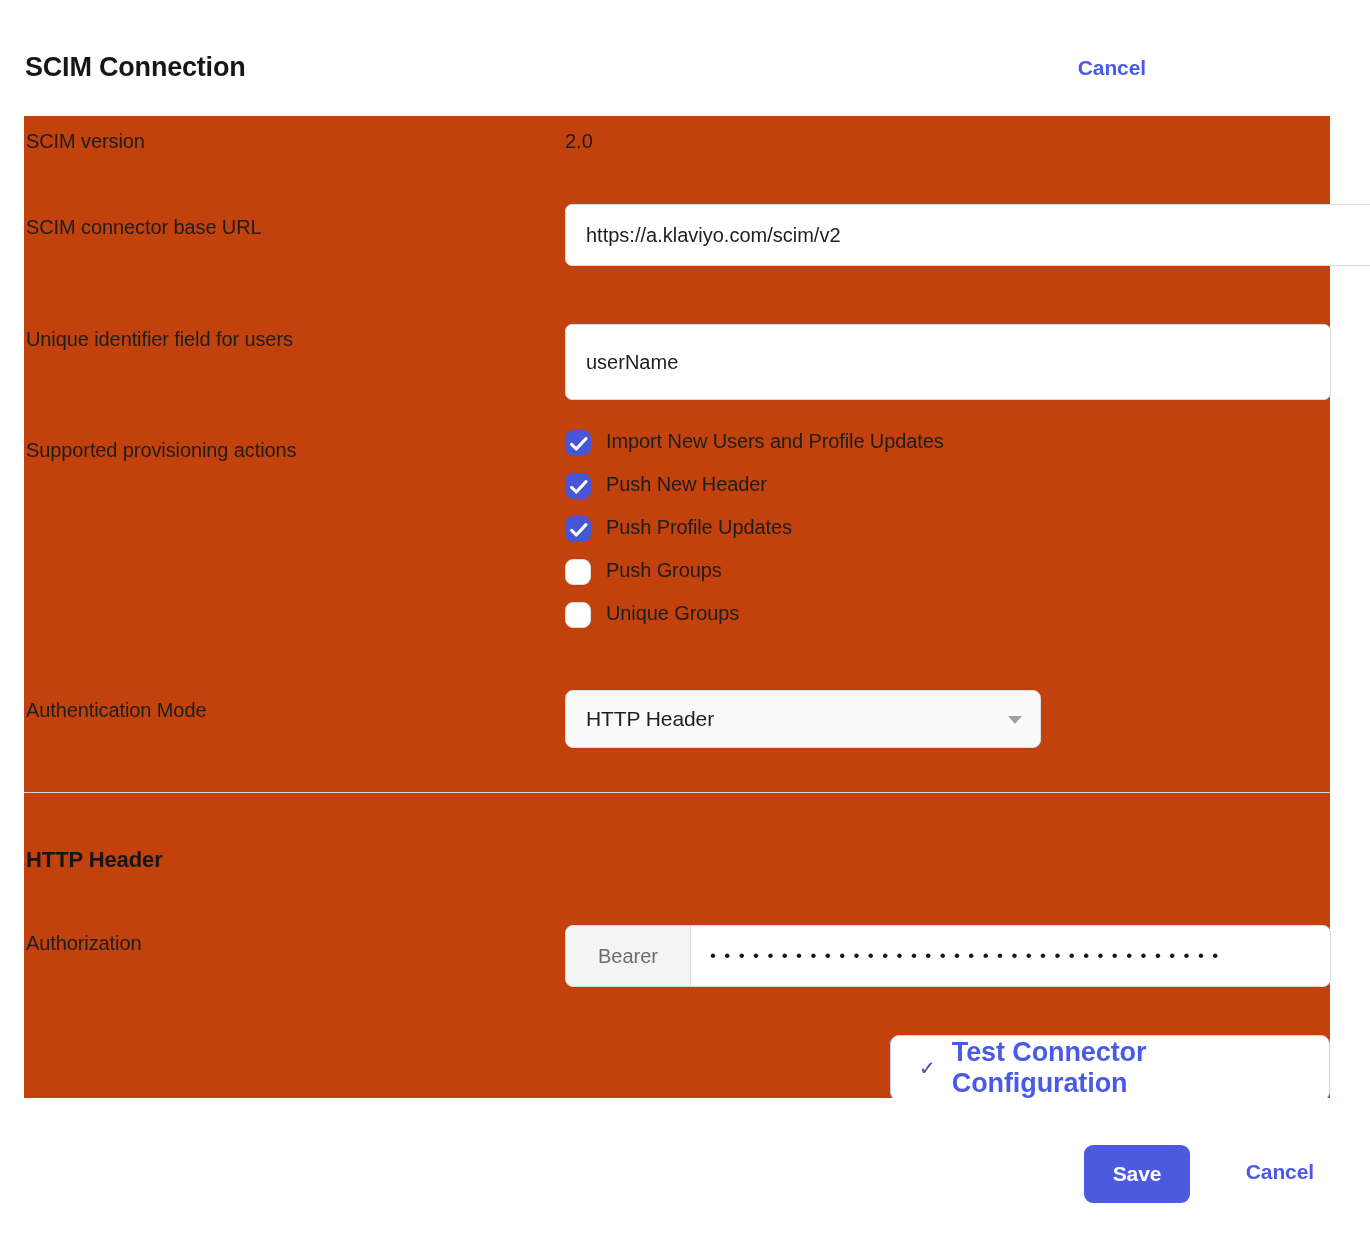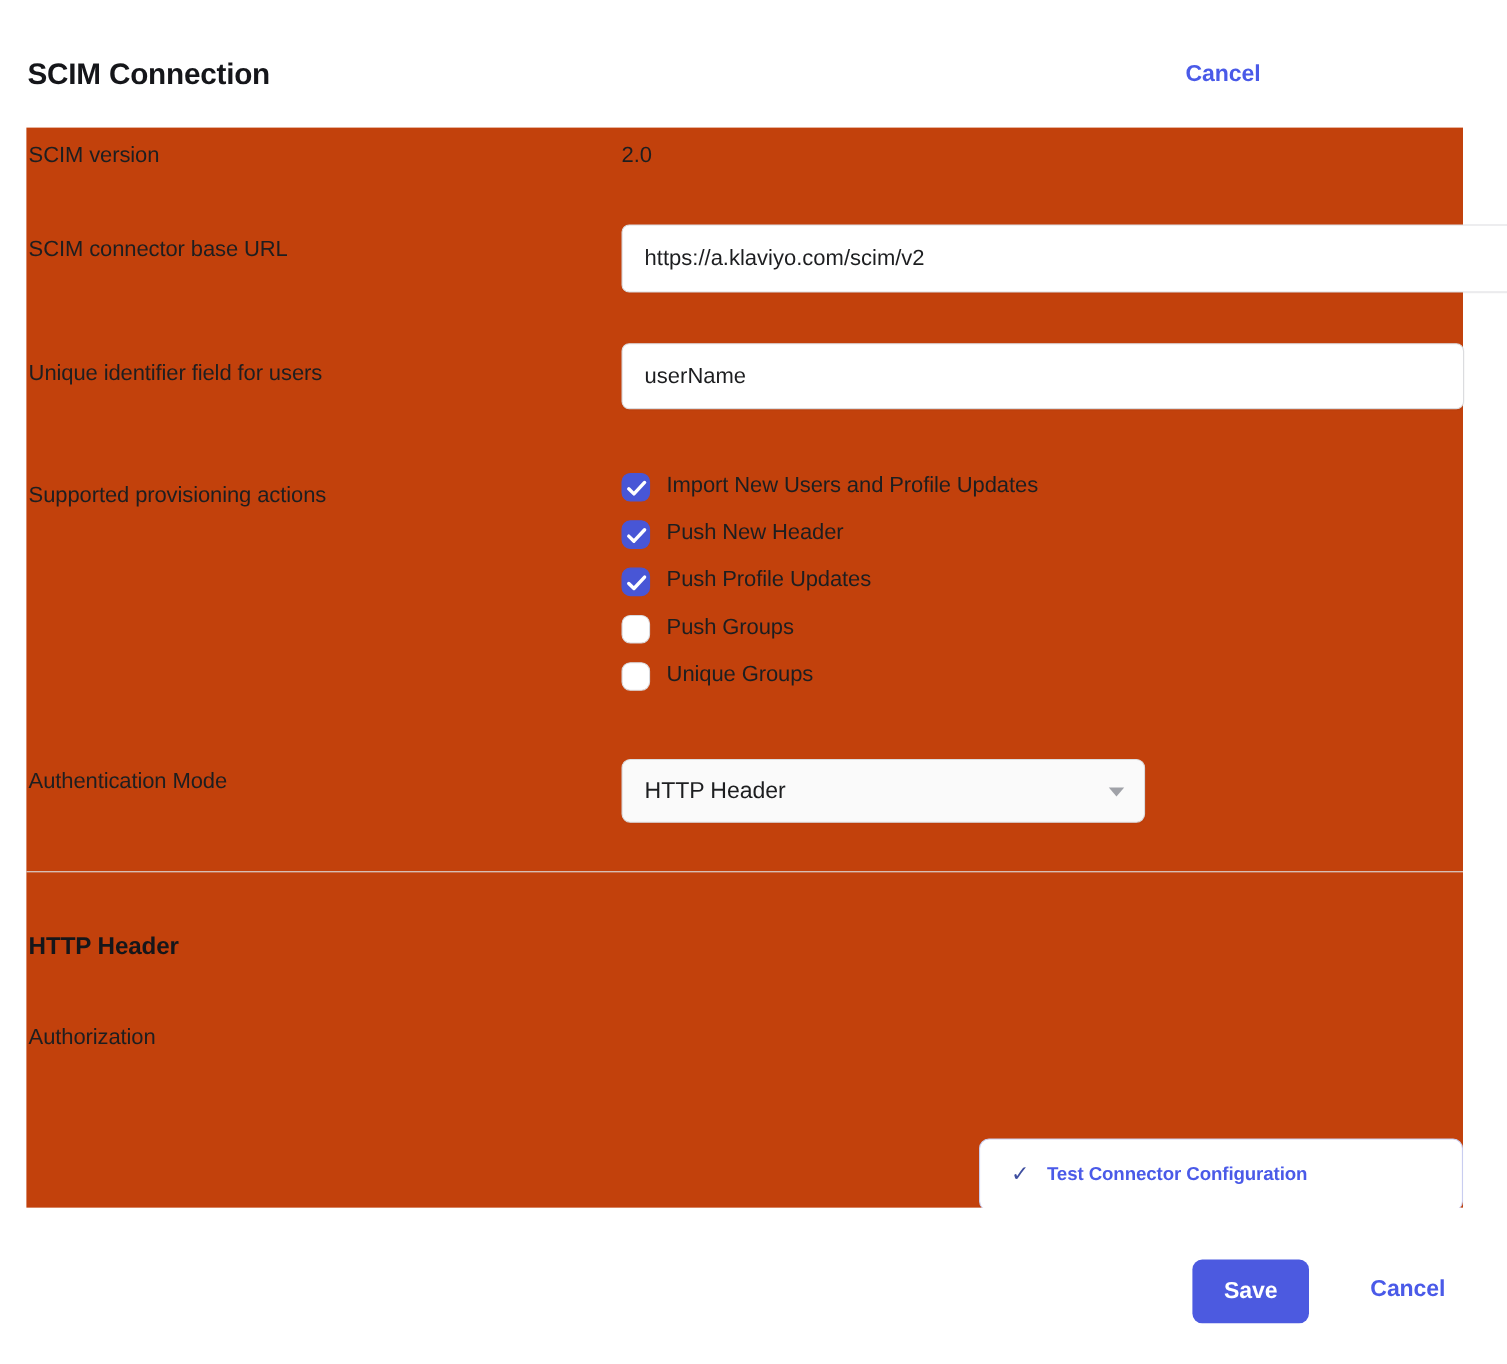--- a/index.html
+++ b/index.html
@@ -234,21 +234,21 @@
     box-shadow: 0 1px 2px rgba(0,0,0,0.03);
   }
   .test-check {
     margin-left: 28px;
     margin-right: 16px;
     color: #3f4fa0;
     font-size: 20px;
     line-height: 1;
   }
   .test-label {
-    font-size: 17px;
+    font-size: 27px;
     font-weight: bold;
     color: #4a5ae8;
     letter-spacing: -0.1px;
   }
 
   
   .footer {
     position: absolute;
     left: 0;
     top: 1098px;
@@ -293,21 +293,21 @@
 
 <div class="panel">
 
   <div class="row-label" style="top:14px;">SCIM version</div>
   <div class="static-value" style="left:541px; top:14px;">2.0</div>
 
   <div class="row-label" style="top:100px;">SCIM connector base URL</div>
   <input class="text-input" style="left: 541px; top: 88px; width: 832px; height: 62px;" value="https://a.klaviyo.com/scim/v2">
 
   <div class="row-label" style="top:212px;">Unique identifier field for users</div>
-  <input class="text-input" style="left: 541px; top: 196px; width: 766px; height: 60px;" value="userName">
+  <input class="text-input" style="left: 541px; top: 208px; width: 766px; height: 76px;" value="userName">
 
   <div class="row-label" style="top:323px;">Supported provisioning actions</div>
   <div class="check-list">
 
     <div class="check-row">
       <span class="cbox on">
         <svg width="20" height="18" viewBox="0 0 20 18">
             <path d="M2.6 9.4 L7.3 14 L17 3.6" stroke="#ffffff" stroke-width="3.1" fill="none" stroke-linecap="round" stroke-linejoin="round"></path>
           </svg>
       </span>
@@ -348,20 +348,24 @@
     <span class="select-value">HTTP Header</span>
     <span class="select-caret"></span>
   </div>
 
   <div class="divider"></div>
 
   <div class="section-title" style="top:731px;">HTTP Header</div>
 
   <div class="row-label" style="top:816px;">Authorization</div>
 
+  <div class="input-group">
+    <span class="input-addon">Bearer</span>
+    <span class="secret-field">••••••••••••••••••••••••••••••••••••</span>
+  </div>
 
   <div class="test-button">
     <span class="test-check">✓</span>
     <span class="test-label">Test Connector Configuration</span>
   </div>
 </div>
 
 <div class="footer">
   <button class="save-button">Save</button>
   <div class="footer-cancel">Cancel</div>

